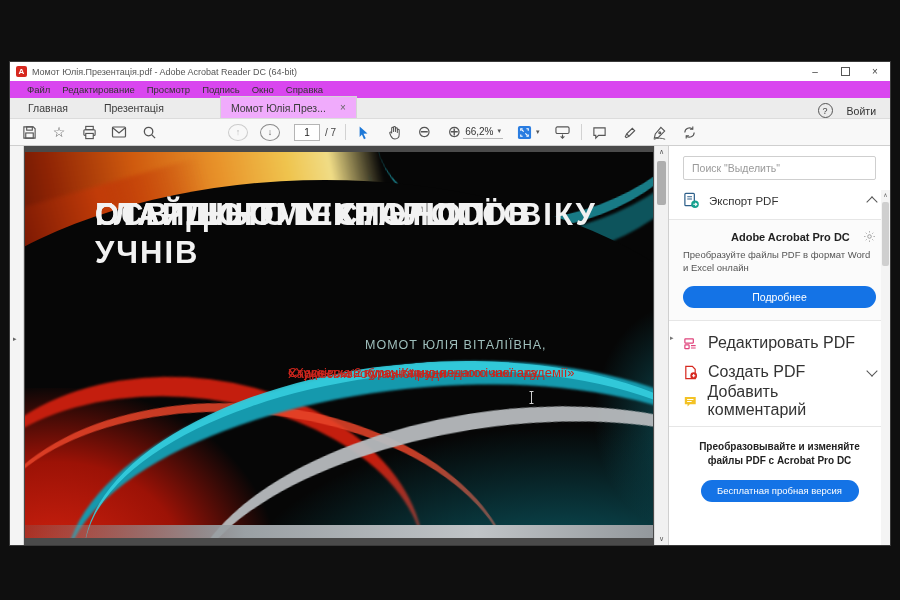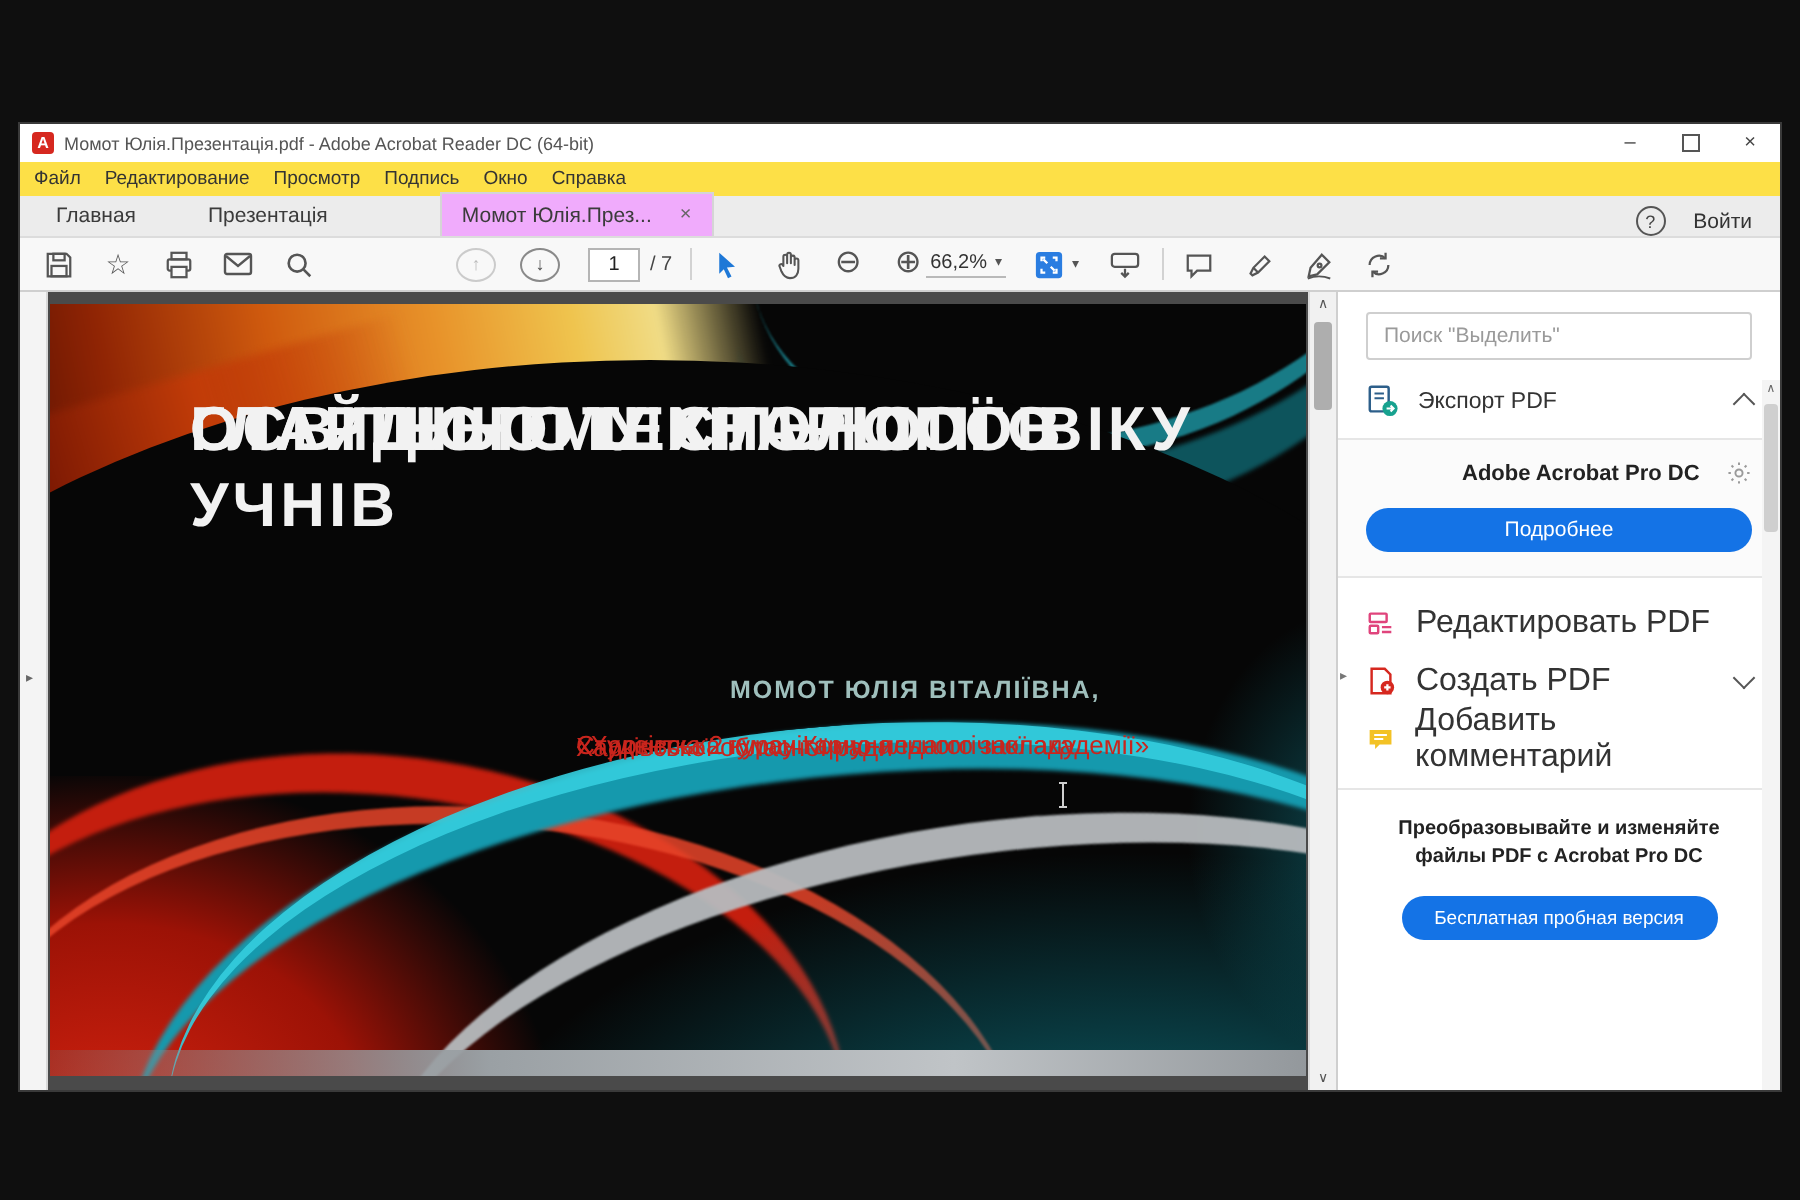--- a/index.html
+++ b/index.html
@@ -9,21 +9,21 @@
   
   .titlebar{height:19px;display:flex;align-items:center;padding-left:6px;background:#fff;}
   .appicon{width:11px;height:11px;background:#d6281f;border-radius:2px;color:#fff;font-size:8px;
     font-weight:bold;display:flex;align-items:center;justify-content:center;margin-right:5px;flex:0 0 auto;}
   .titletext{font-size:9px;color:#555;white-space:nowrap;overflow:hidden;flex:1;}
   .winbtns{display:flex;height:100%;}
   .winbtn{width:30px;height:100%;display:flex;align-items:center;justify-content:center;
     font-size:10px;color:#444;cursor:default;}
   .maxglyph{width:7px;height:7px;border:1px solid #555;}
   
-  .menubar{height:17px;display:flex;align-items:center;padding-left:1px;background:#fde047;font-size:9.5px;color:#333;}
+  .menubar{height:17px;display:flex;align-items:center;padding-left:11px;background:#d946ef;font-size:9.5px;color:#333;}
   .menuitem{padding:0 6px;}
   
   .tabbar{height:21px;background:#ececec;display:flex;align-items:flex-end;font-size:10.5px;color:#3b3b3b;
     border-bottom:1px solid #dcdcdc;box-sizing:border-box;}
   .tab{padding:0 18px;height:21px;display:flex;align-items:center;}
   .doctab{margin-left:38px;height:21px;background:#f0abfc;border:1px solid #d5d5d5;border-bottom:none;
     display:flex;align-items:center;padding:0 10px;gap:14px;max-width:160px;}
   .doctab .lbl{white-space:nowrap;overflow:hidden;}
   .tabclose{font-size:10px;color:#666;}
   .tabbar-right{margin-left:auto;display:flex;align-items:center;gap:14px;padding-right:14px;}
@@ -110,21 +110,21 @@
   .cyanarc2{right:-110px;bottom:-165px;width:680px;height:330px;border-radius:50%;
     border-top:10px solid #35cede;transform:rotate(-5deg);opacity:.9;}
   .tealright{right:-30px;top:150px;width:90px;height:230px;
     background:radial-gradient(ellipse at right,#0c4a52 0%,rgba(8,40,46,0) 70%);}
   .silverarc{right:-150px;bottom:-180px;width:620px;height:290px;border-radius:50%;
     border-top:16px solid #b7bbbe;transform:rotate(-9deg);filter:blur(.6px);opacity:.95;}
   .floor{left:0;right:0;bottom:0;height:13px;
     background:linear-gradient(to right,rgba(110,110,110,.25),#9aa0a4 35%,#c0c4c7 72%,#93989c);}
   .stitle{left:70px;top:44px;width:520px;color:#f2f2f2;font-weight:bold;font-size:31px;line-height:38px;
     letter-spacing:2px;}
-  .sauthor{left:340px;top:186px;width:260px;color:#9fbfbc;font-size:12.5px;letter-spacing:1px;font-weight:bold;}
+  .sauthor{left:340px;top:186px;width:260px;color:#9fbfbc;font-size:12.5px;letter-spacing:1px;}
   .saff{left:263px;top:214px;width:326px;color:#c9251d;font-size:13px;line-height:14px;}
   .saff .jline{display:block;text-align:justify;text-align-last:justify;}
   .saff .lline{display:block;text-align:left;margin-top:1px;}
   .ibeam{left:502px;top:238px;}
 </style>
 </head>
 <body>
 
 <div class="win">
 
@@ -328,20 +328,21 @@
       </div>
 
       <div class="promo">
         <div class="head">
           <span class="ptitle">Adobe Acrobat Pro DC</span>
           <svg class="gear" width="13" height="13" viewBox="0 0 16 16" fill="none" stroke="#9a9a9a" stroke-width="1.2">
               <circle cx="8" cy="8" r="2.2"></circle>
               <path d="M8 3V1.5M8 14.5V13M3 8H1.5M14.5 8H13M4.5 4.5L3.4 3.4M12.6 12.6l-1.1-1.1M4.5 11.5l-1.1 1.1M12.6 3.4l-1.1 1.1"></path>
             </svg>
         </div>
+        <div class="ptext">Преобразуйте файлы PDF в формат Word и Excel онлайн</div>
         <div class="bluepill">Подробнее</div>
       </div>
 
       <div class="toollist">
         <div class="toolrow">
           <svg width="15" height="15" viewBox="0 0 16 16" fill="none" stroke="#e0447c" stroke-width="1.3">
               <rect x="2" y="3" width="9" height="4.5" rx="0.5"></rect>
               <rect x="2" y="9.5" width="4.5" height="4" rx="0.5"></rect>
               <path d="M8.5 10.2h5M8.5 12.8h5"></path>
             </svg>

